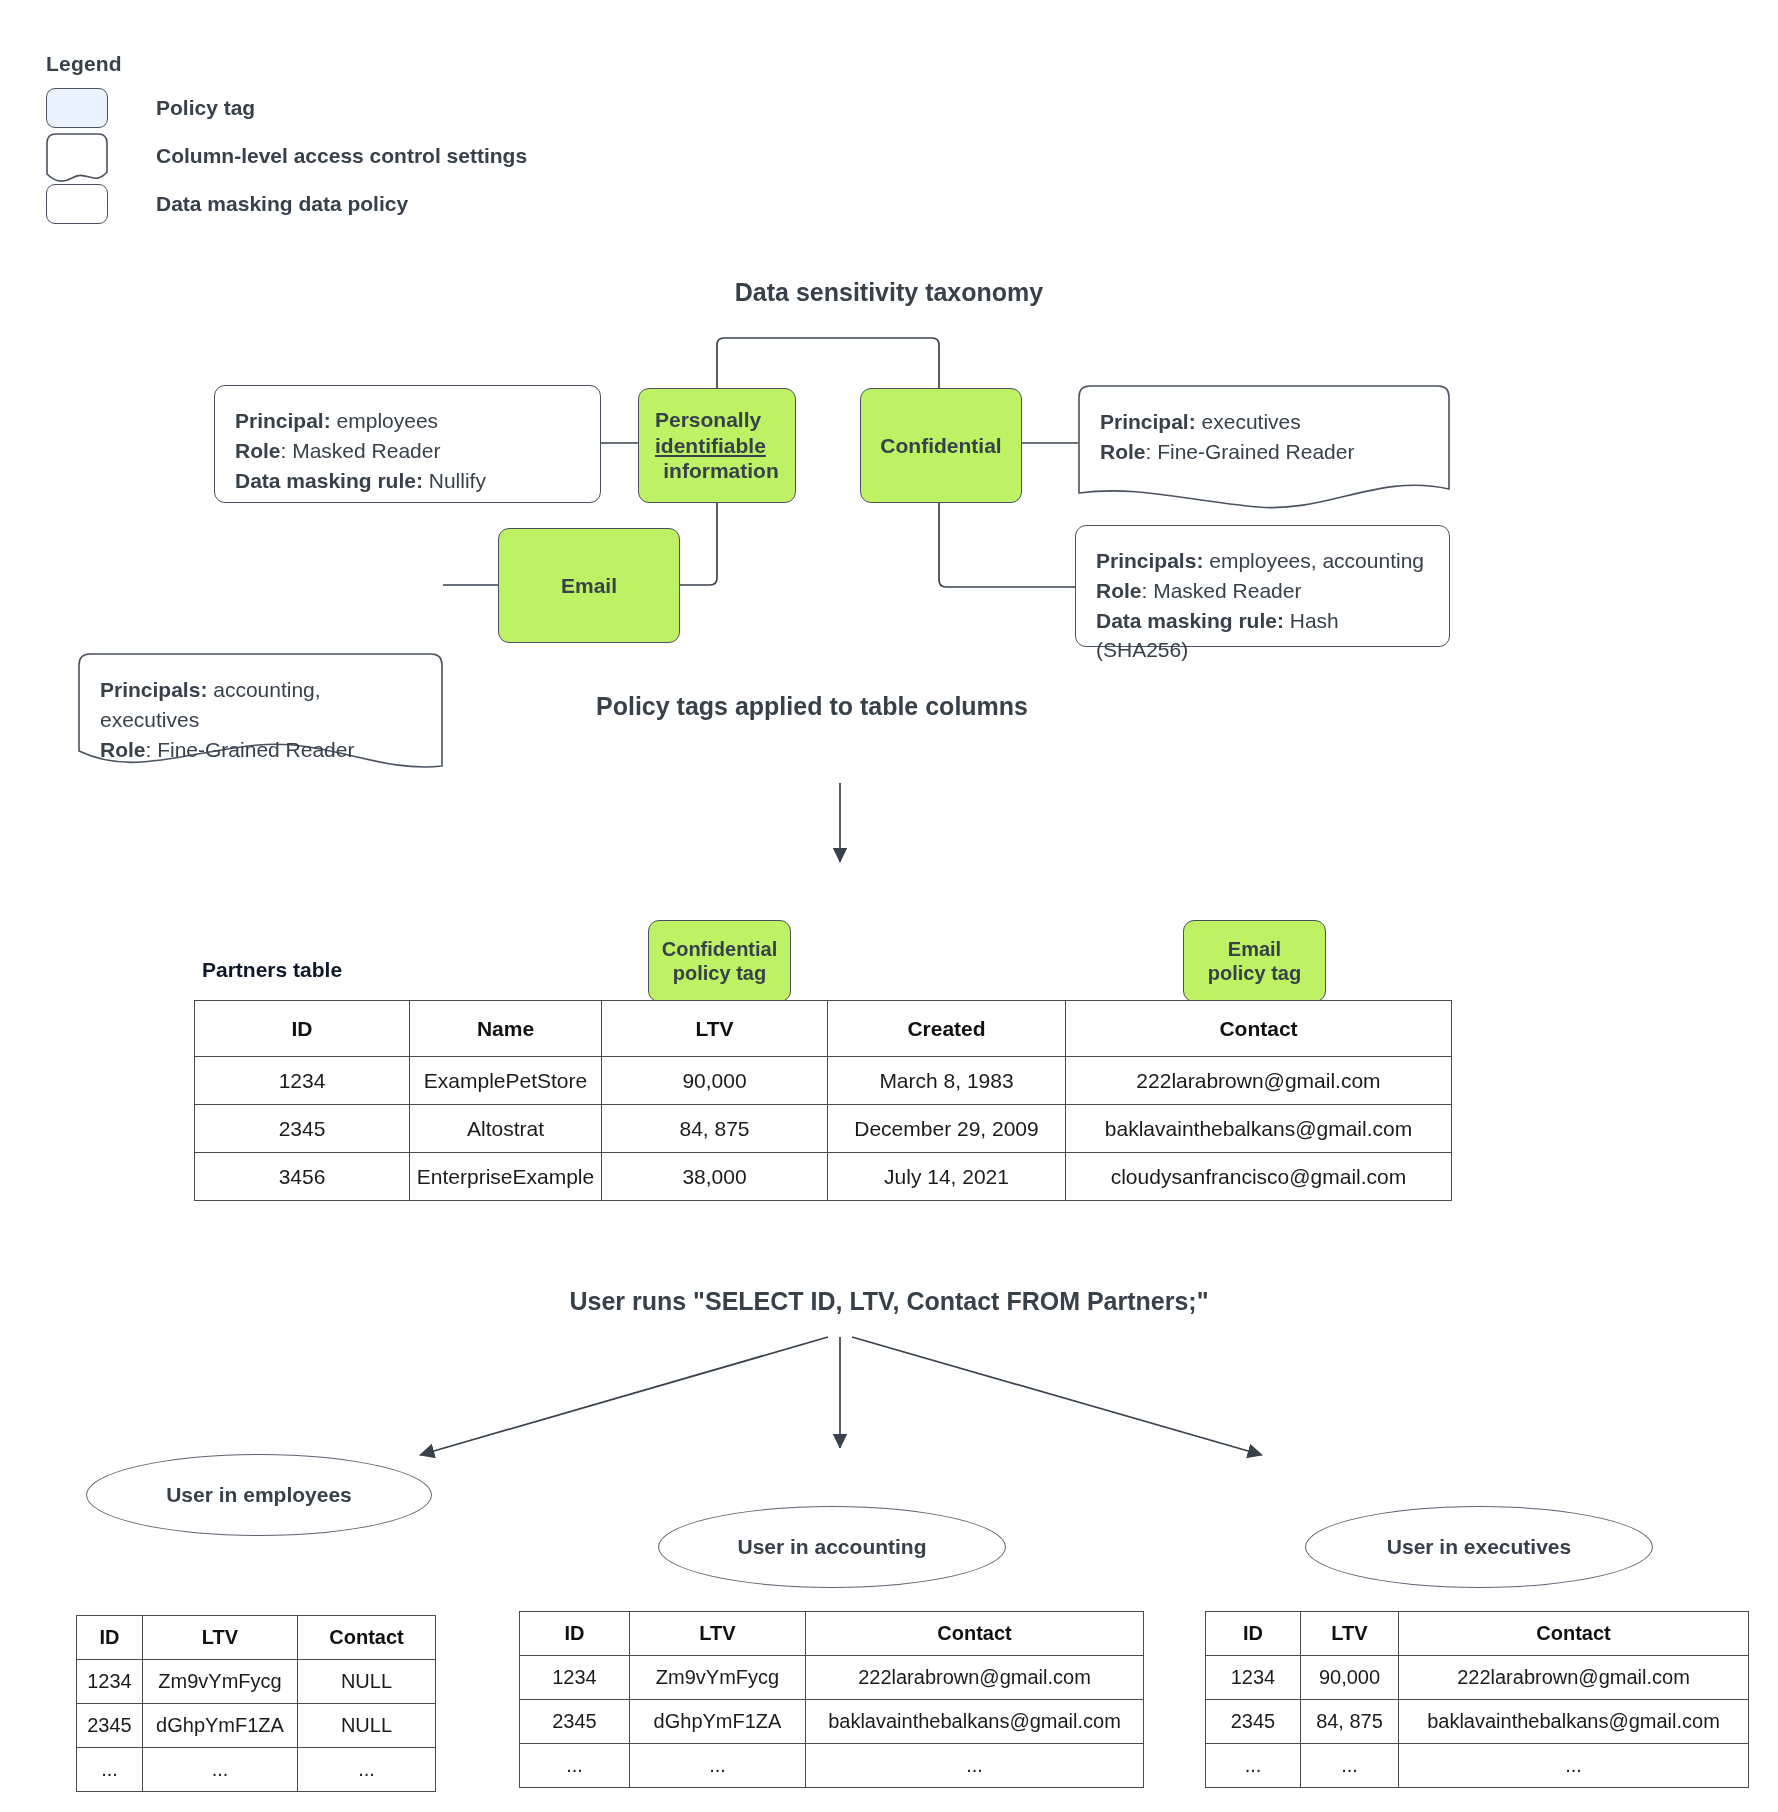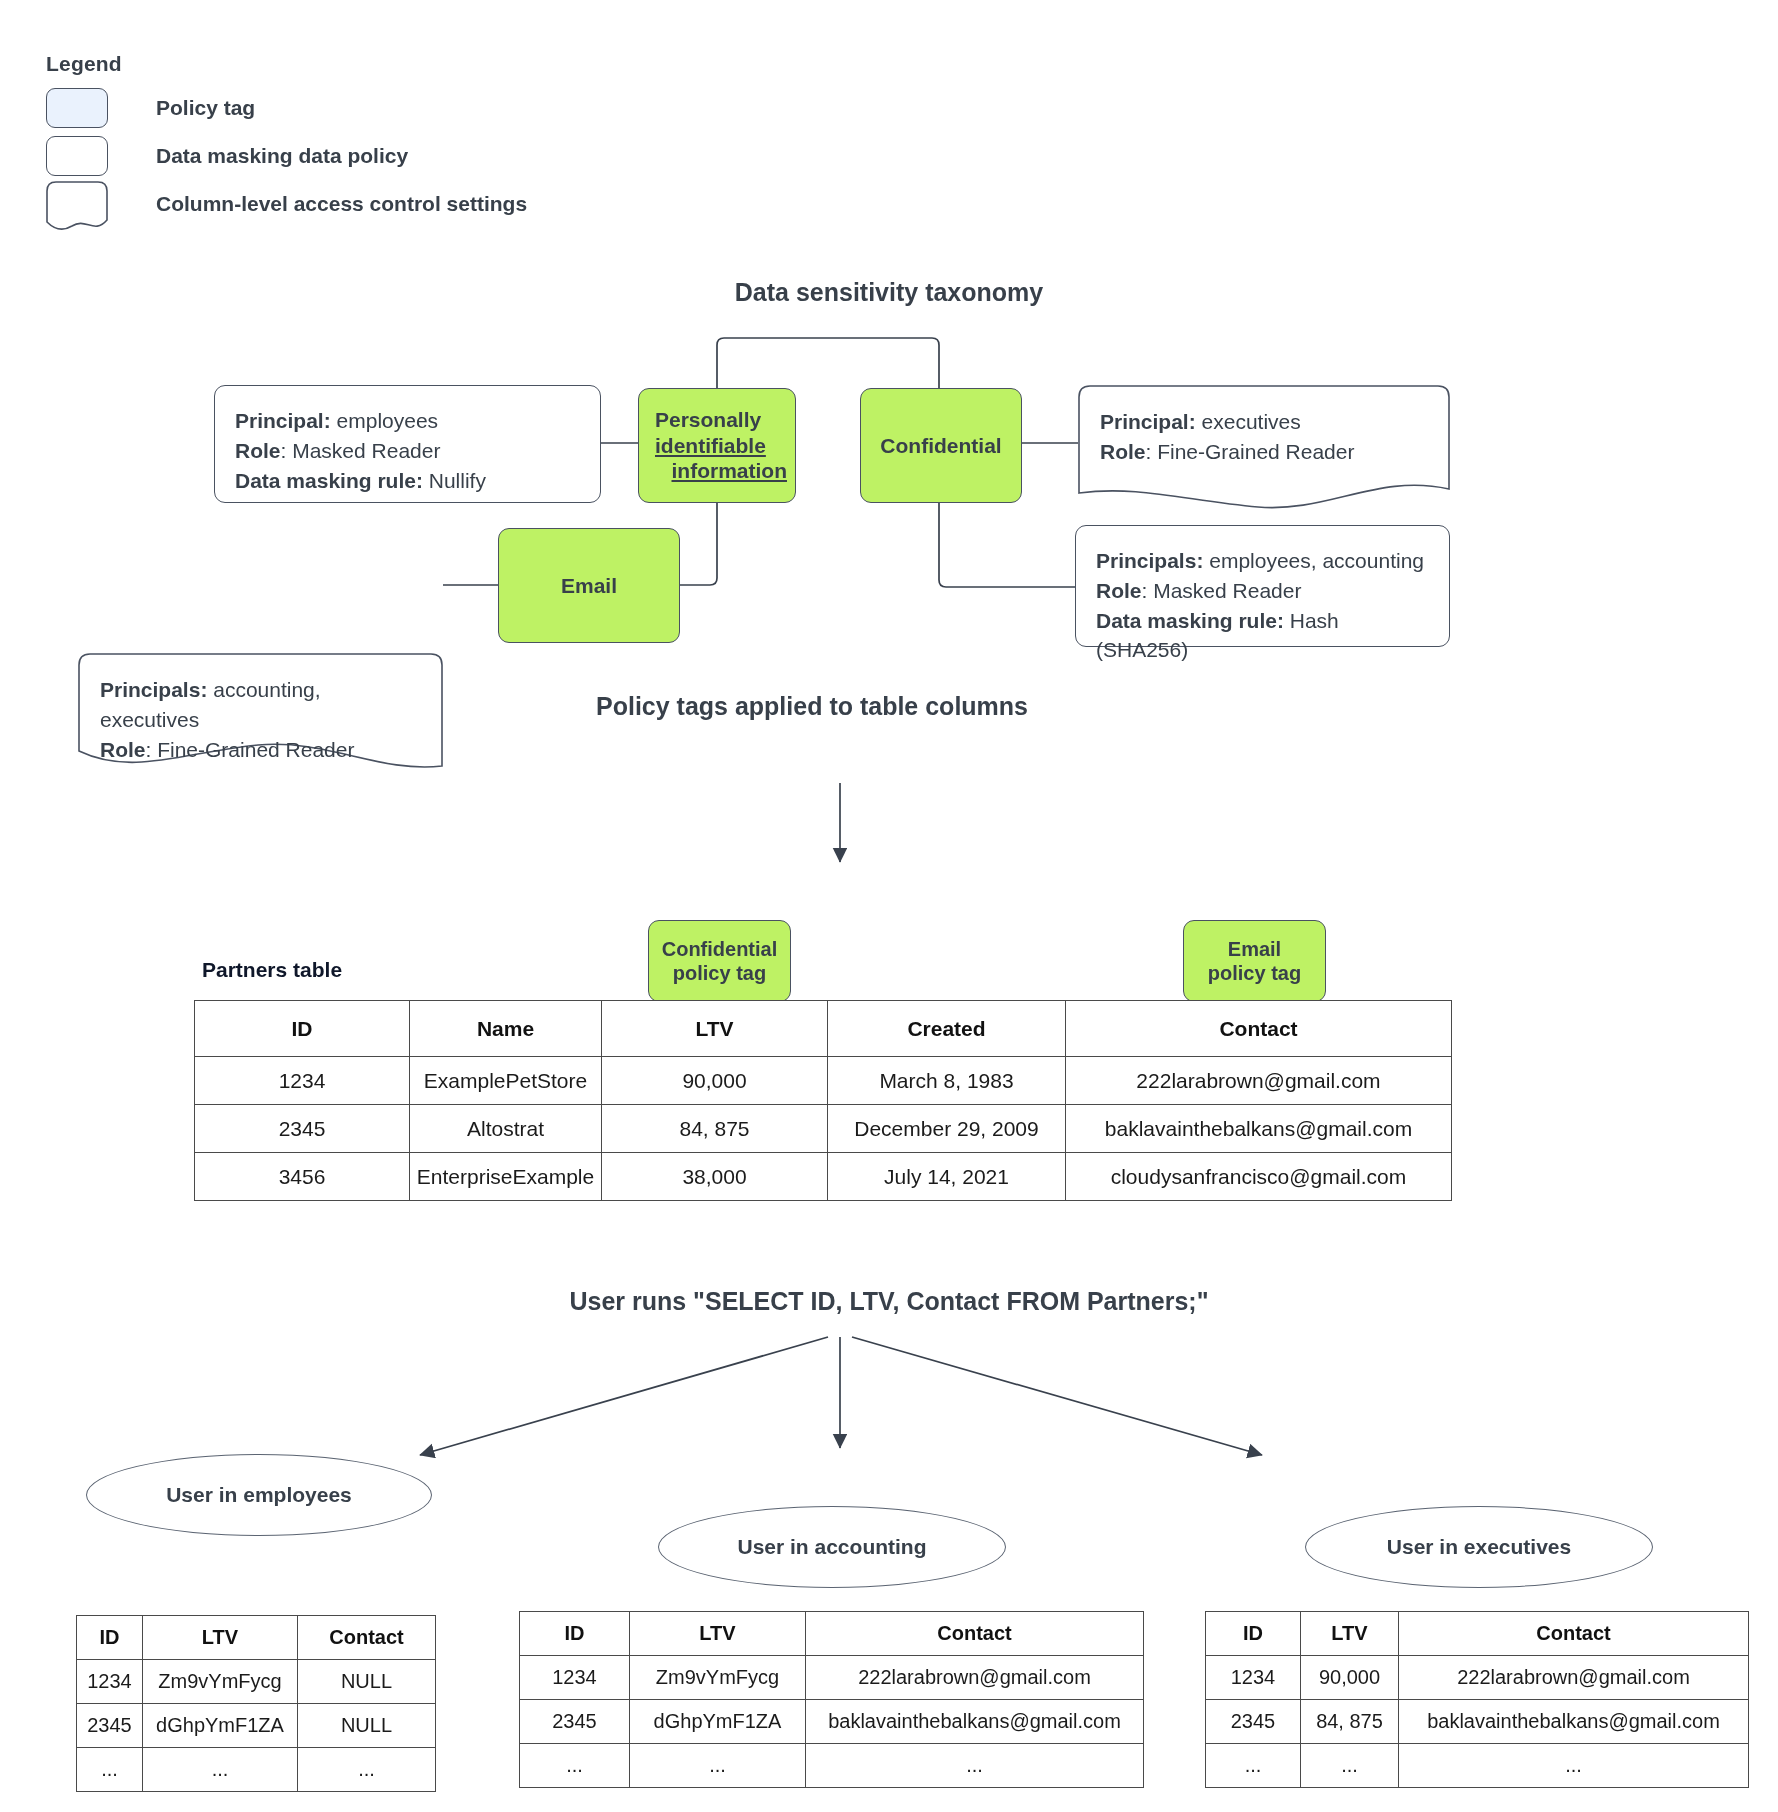--- a/index.html
+++ b/index.html
@@ -144,53 +144,53 @@
 
   <div id="legend" class="abs">
     <div class="legend-title">Legend</div>
 
     <div class="legend-row">
       <div class="legend-swatch tag"></div>
       <div class="legend-label">Policy tag</div>
     </div>
 
     <div class="legend-row">
-      <div class="legend-swatch"></div>
-      <div class="legend-label">Data masking data policy</div>
-    </div>
-
-    <div class="legend-row">
       <div class="legend-swatch wave">
         <svg width="62" height="52" viewBox="0 0 62 52">
           <path d="M1,10 Q1,1 10,1 L52,1 Q61,1 61,10 L61,39
                    C48,54 40,36 26,45 C16,51 8,48 1,41 Z" fill="#ffffff" stroke="#4a5261" stroke-width="1.6"></path>
         </svg>
       </div>
       <div class="legend-label">Column-level access control settings</div>
     </div>
+
+    <div class="legend-row">
+      <div class="legend-swatch"></div>
+      <div class="legend-label">Data masking data policy</div>
+    </div>
   </div>
 
   <div class="abs section-title" style="left:0; top:278px; width:1778px;">Data sensitivity taxonomy</div>
 
   <div class="abs policybox" style="left:214px; top:385px; width:387px; height:118px;">
     <div>
       <b>Principal:</b><span> employees</span>
     </div>
     <div>
       <b>Role</b><span>: Masked Reader</span>
     </div>
     <div>
       <b>Data masking rule:</b><span> Nullify</span>
     </div>
   </div>
 
   <div class="abs tagbox" style="left:638px; top:388px; width:158px; height:115px; flex-direction:column;">
     <div style="width:100%;text-align:left;padding-left:8px;">Personally</div>
     <div style="width:100%;text-align:left;padding-left:8px;text-decoration:underline;">identifiable</div>
-    <div style="width:100%;text-align:right;padding-left:8px;text-decoration:underline;">information</div>
+    <div style="width:100%;text-align:center;padding-left:8px;">information</div>
   </div>
 
   <div class="abs tagbox" style="left:860px; top:388px; width:162px; height:115px;">
     <span>Confidential</span>
   </div>
 
   <div class="abs wavebox" style="left:1078px; top:385px; width:372px; height:125px;">
     <svg class="wave-svg" width="372" height="125" viewBox="0 0 372 125">
       <path d="M1,12 Q1,1 12,1 L360,1 Q371,1 371,12 L371,104
                C300,88 250,128 180,122 C110,116 60,100 1,108 Z" fill="#ffffff" stroke="#4a5261" stroke-width="1.6"></path>

